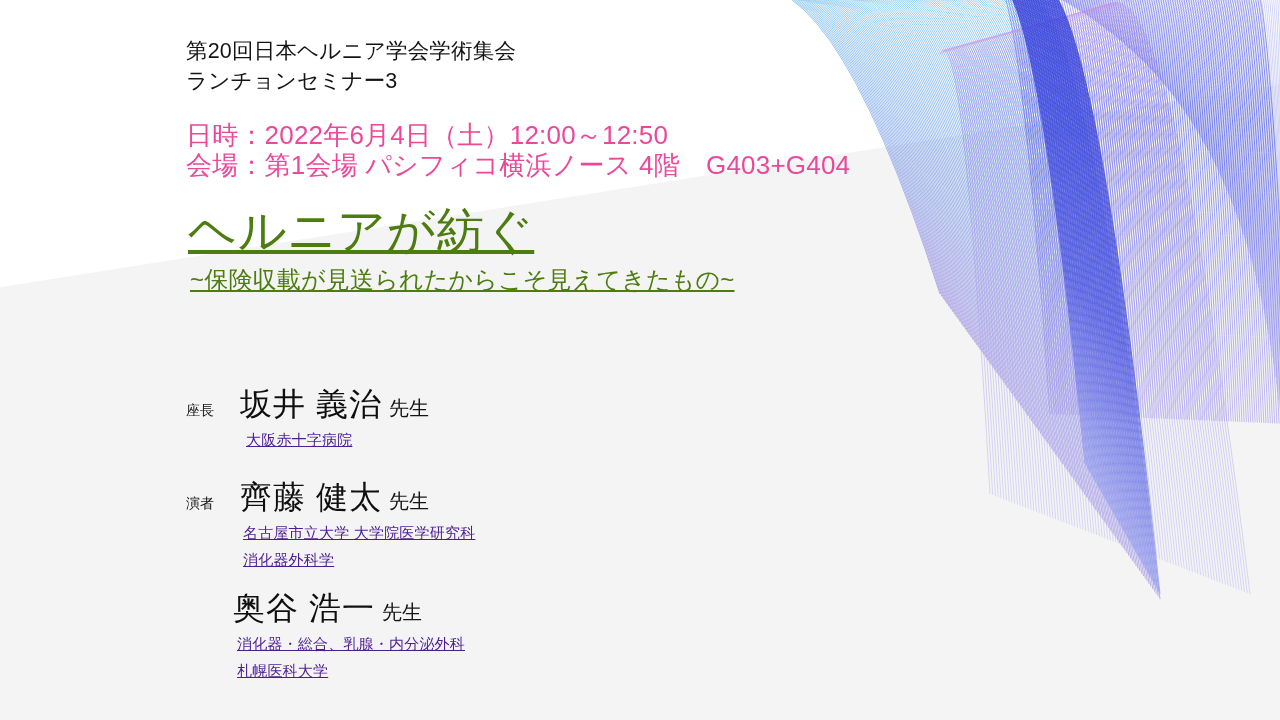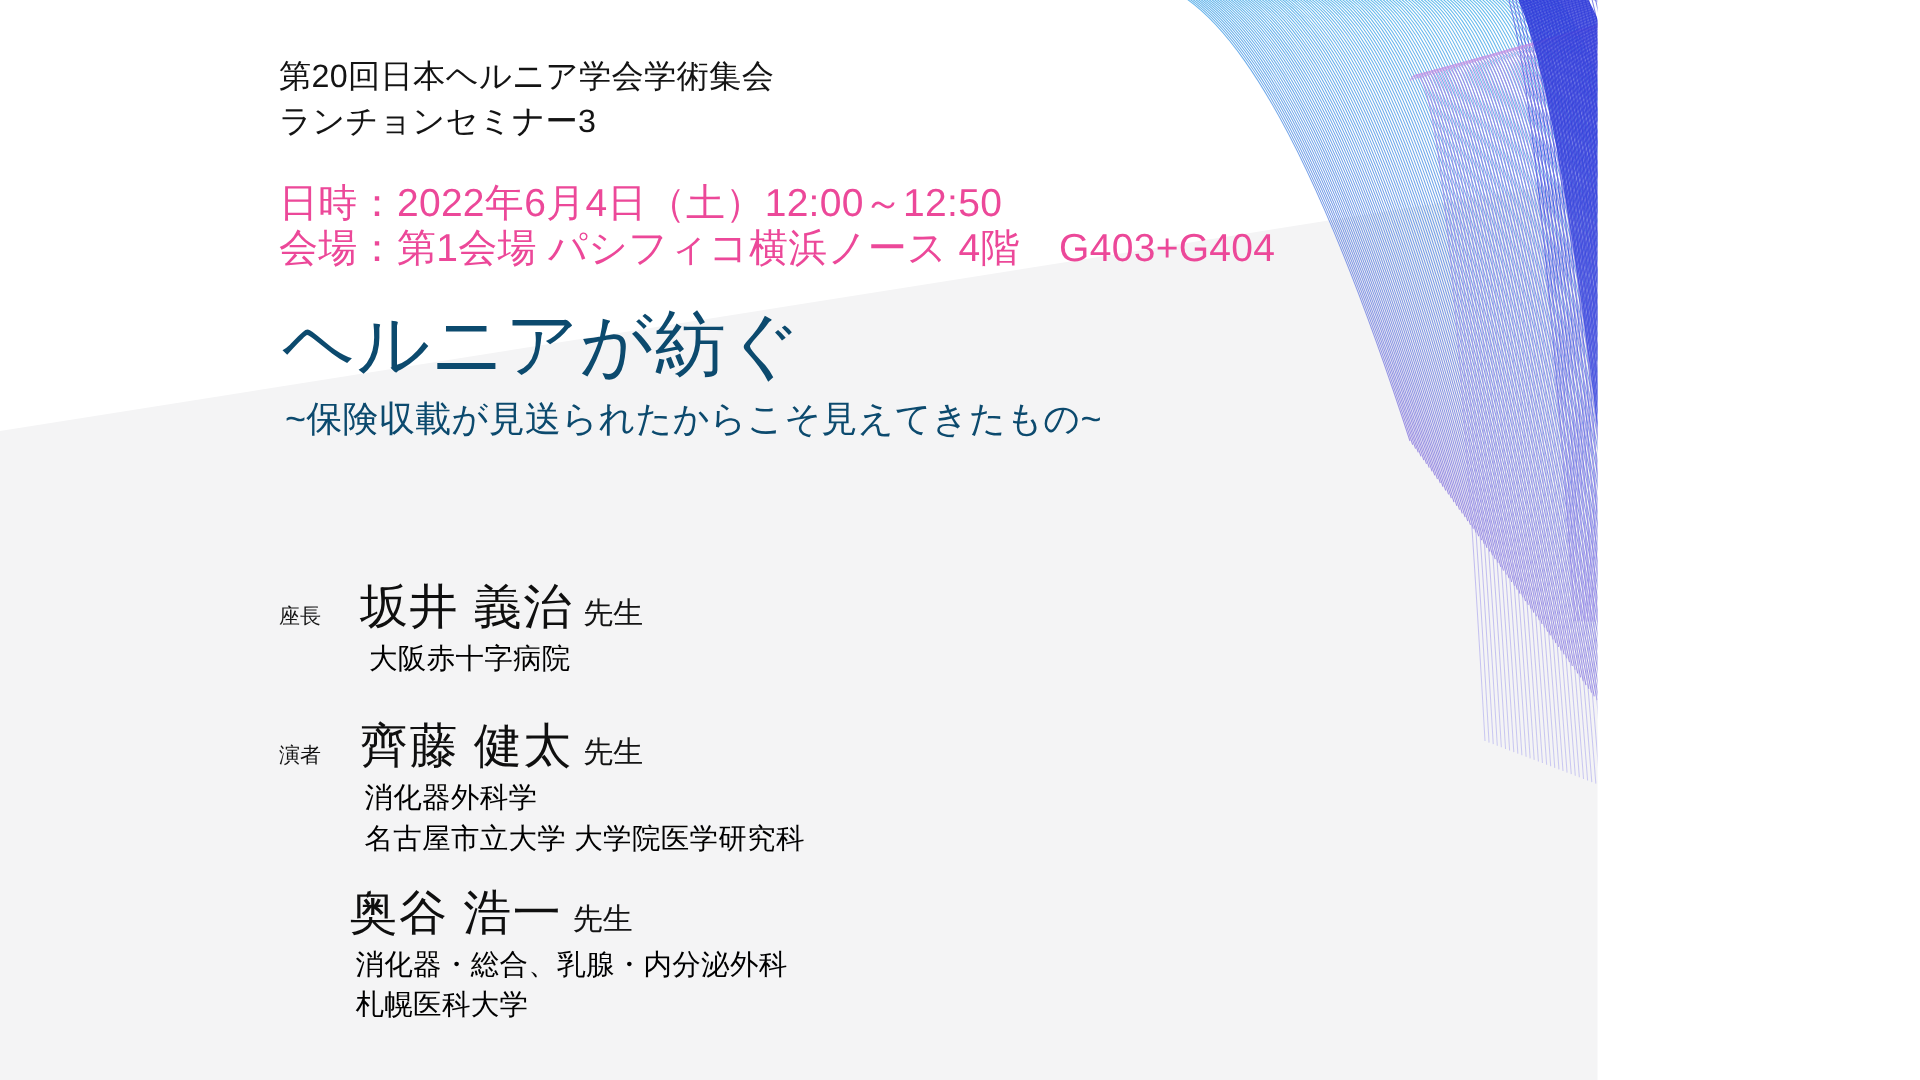--- a/index.html
+++ b/index.html
@@ -3,21 +3,21 @@
 <meta charset="utf-8">
 <title>Seminar Announcement Slide</title>
 <style>
   html, body {
     margin: 0;
     padding: 0;
     background: #ffffff;
   }
   #slide {
     position: relative;
-    width: 1065px;
+    width: 1280px;
     height: 720px;
     overflow: hidden;
     background: #ffffff;
     font-family: "Liberation Sans", "DejaVu Sans", sans-serif;
     color: #111111;
     -webkit-font-smoothing: antialiased;
   }
 
   
   .bg-layer {
@@ -73,22 +73,23 @@
     color: #ec4899;
     white-space: nowrap;
   }
   .event-info div { white-space: nowrap; }
   .room-bold { font-weight: normal; }
 
   .title-block {
     position: absolute;
     left: 188px;
     top: 202px;
-    color: #0c4a6e;
-    white-space: nowrap;
+    color: #4d7c0f;
+    white-space: nowrap;
+    text-decoration: underline;
   }
   .title-line {
     font-size: 48px;
     line-height: 58px;
     letter-spacing: 0.5px;
     white-space: nowrap;
   }
   .title-line.line2 { margin-top: -2px; }
   .subtitle-line {
     font-size: 24px;
@@ -124,25 +125,26 @@
     white-space: nowrap;
   }
   .honorific {
     font-size: 20px;
     line-height: 1;
     color: #141414;
     margin-left: 7px;
     white-space: nowrap;
   }
   .affil {
-    font-size: 19px;
+    font-size: 15px;
     line-height: 27px;
-    color: #000000;
+    color: #4c1d95;
     letter-spacing: 0.2px;
     white-space: nowrap;
+    text-decoration: underline;
   }
 
   #chair  { left: 186px; top: 388px; }
   #chair .affil-wrap { margin-left: 60px; margin-top: 6px; }
 
   #speaker1 { left: 186px; top: 481px; }
   #speaker1 .affil-wrap { margin-left: 57px; margin-top: 6px; }
 
   #speaker2 { left: 186px; top: 592px; }
   #speaker2 .name-row { margin-left: 0; }
@@ -770,22 +772,22 @@
     </div>
   </div>
 
   <div class="person" id="speaker1">
     <div class="name-row">
       <span class="role-label">演者</span>
       <span class="person-name">齊藤 健太</span>
       <span class="honorific">先生</span>
     </div>
     <div class="affil-wrap">
+      <div class="affil">名古屋市立大学 大学院医学研究科</div>
       <div class="affil">消化器外科学</div>
-      <div class="affil">名古屋市立大学 大学院医学研究科</div>
     </div>
   </div>
 
   <div class="person" id="speaker2">
     <div class="name-row">
       <span class="person-name person-name-indent">奥谷 浩一</span>
       <span class="honorific">先生</span>
     </div>
     <div class="affil-wrap">
       <div class="affil">消化器・総合、乳腺・内分泌外科</div>

